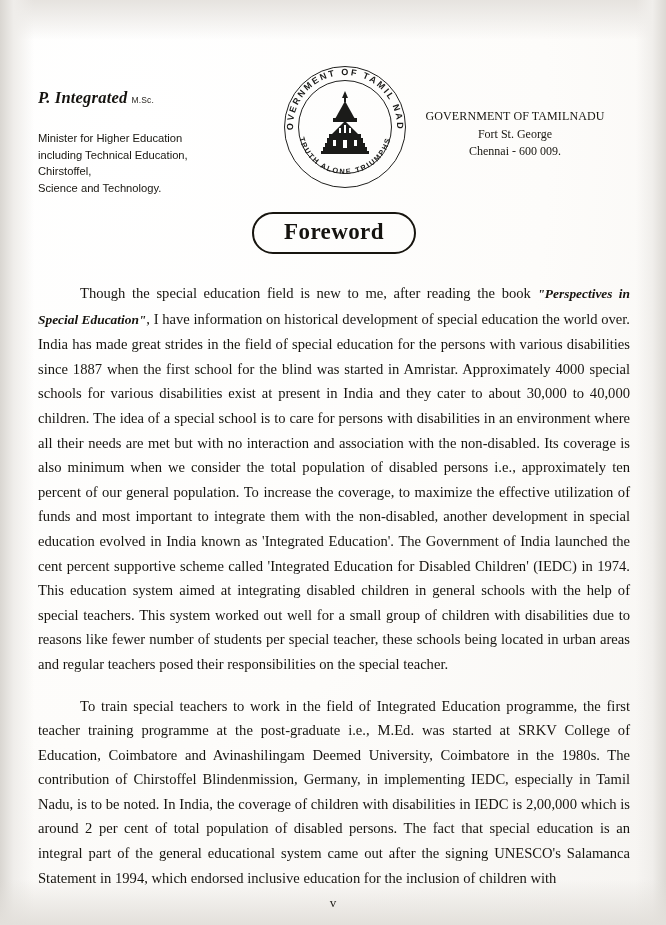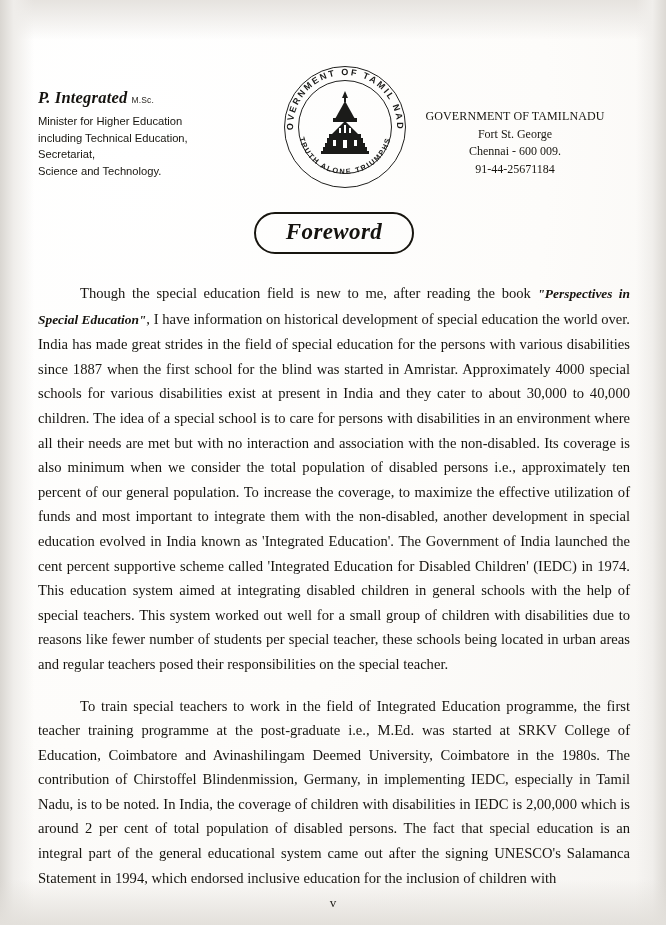--- a/index.html
+++ b/index.html
@@ -81,21 +81,21 @@
     color: #2a2722;
     display: inline;
     margin-left: 4px;
     letter-spacing: 0.2px;
   }
   .minister-role {
     font-family: "Liberation Sans", sans-serif;
     font-size: 11.2px;
     line-height: 16.5px;
     color: #17150f;
-    margin-top: 5px;
+    margin-top: 22px;
   }
   .minister-role div { white-space: nowrap; }
 
   .lh-center {
     position: absolute;
     left: 246px;
     top: 14px;
     width: 122px;
     height: 122px;
   }
@@ -171,21 +171,20 @@
     content: "";
     position: absolute;
     left: 3px; right: 3px; top: 3px; bottom: 3px;
     border-radius: 19px;
     border: 0.8px solid #17150f;
     pointer-events: none;
     opacity: 0.0;
   }
   .foreword-text {
     font-family: "Liberation Serif", serif;
-    font-style: italic;
     font-weight: bold;
     font-size: 23px;
     color: #15130f;
     letter-spacing: 0.4px;
   }
 
   
   .body-text {
     margin-top: 16px;
     font-family: "Liberation Serif", serif;
@@ -230,21 +229,21 @@
 
     <div class="letterhead">
 
       <div class="lh-left">
         <div>
           <span class="minister-name">P. Integrated</span><span class="minister-degree">M.Sc.</span>
         </div>
         <div class="minister-role">
           <div>Minister for Higher Education</div>
           <div>including Technical Education,</div>
-          <div>Secretariat,</div>
+          <div>Chirstoffel,</div>
           <div>Science and Technology.</div>
         </div>
       </div>
 
       <div class="lh-center">
         <div class="emblem-wrap">
           <div class="emblem-ring"></div>
           <div class="emblem-ring-inner"></div>
 
           <svg class="circular-text" viewBox="0 0 122 122">
@@ -290,21 +289,20 @@
               </g>
             </svg>
           </div>
         </div>
       </div>
 
       <div class="lh-right">
         <div class="org">GOVERNMENT OF TAMILNADU</div>
         <div>Fort St. George</div>
         <div>Chennai - 600 009.</div>
-        <div>91-44-25671184</div>
       </div>
     </div>
 
     <div class="foreword-wrap">
       <div class="foreword-box">
         <span class="foreword-text">Foreword</span>
       </div>
     </div>
 
     <div class="body-text">

